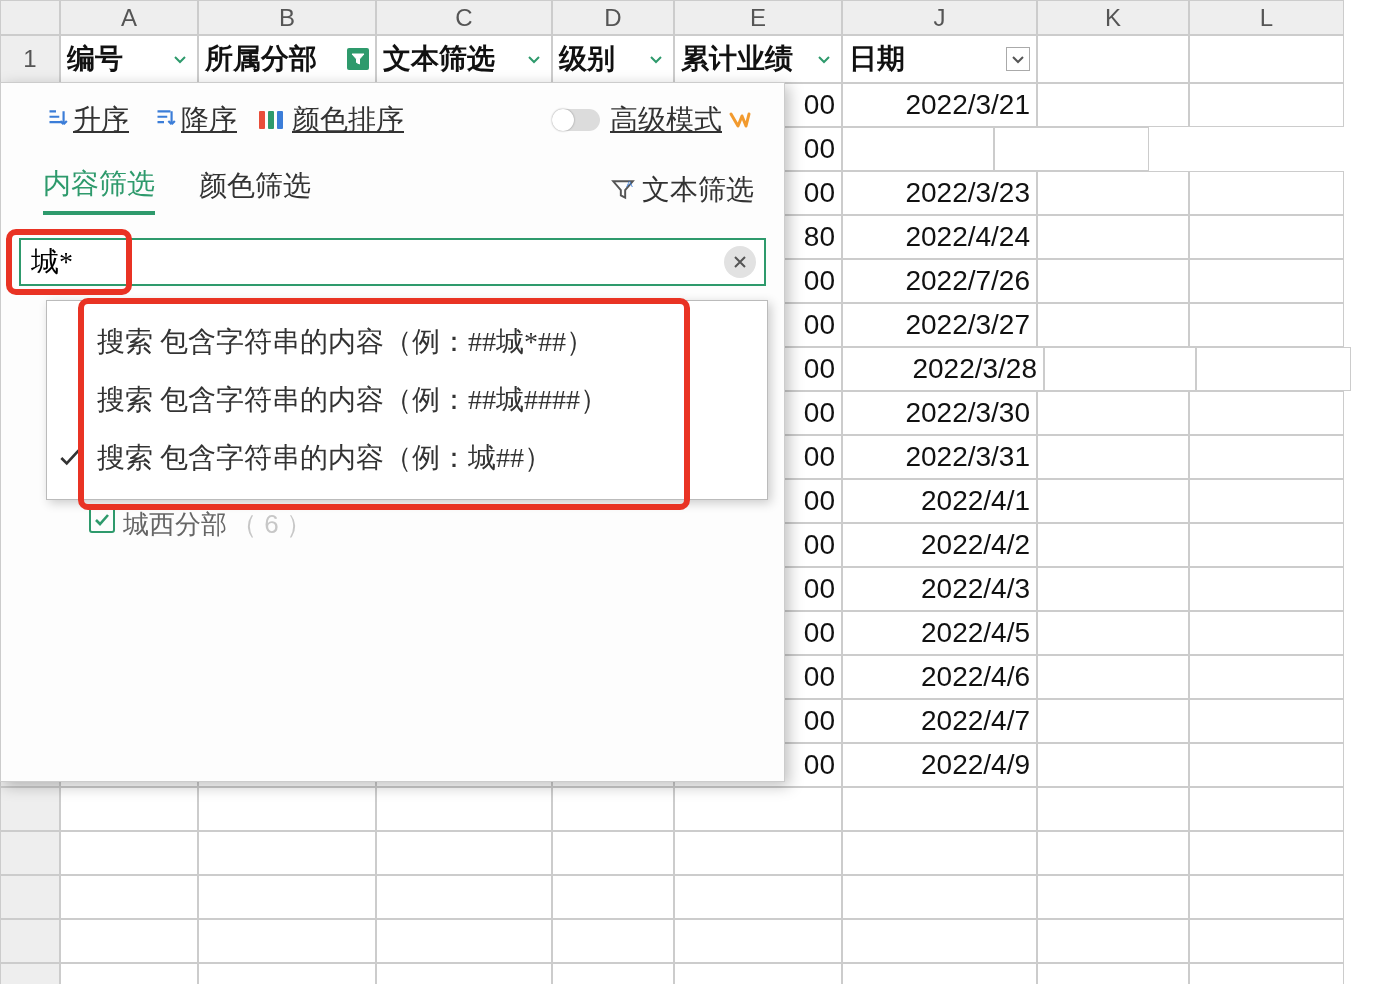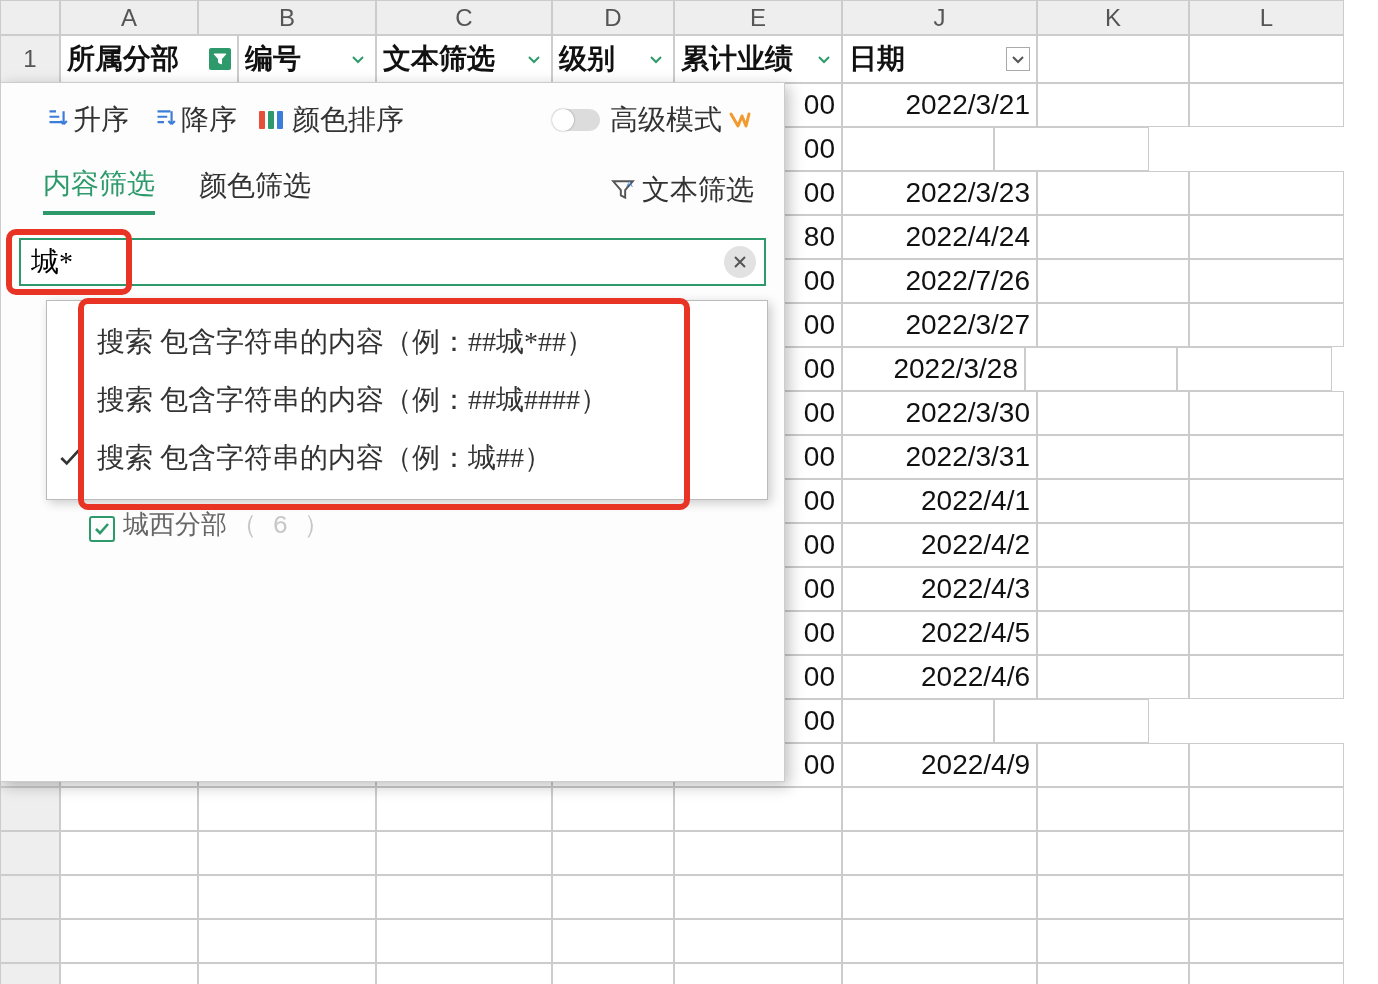--- a/index.html
+++ b/index.html
@@ -15,21 +15,21 @@
   .hcell{background:#fff;justify-content:space-between;font-weight:700;font-family:"SimSun",serif;}
   .dcell{justify-content:flex-end;background:#fff;}
   .ecell{justify-content:flex-end;background:#fff;}
   
   .dd{width:22px;height:22px;display:flex;align-items:center;justify-content:center;flex:0 0 auto;}
   .dd svg{width:16px;height:16px;}
   .dd.filtered{background:#2e9a6c;border-radius:2px;}
   .dd.filtered svg path{stroke:#fff;}
   
   .panel{position:absolute;left:0;top:82px;width:785px;height:700px;background:#fdfdfd;border:1px solid #ccc;box-shadow:4px 4px 14px rgba(0,0,0,.25);box-sizing:border-box;}
-  .panel-top{display:flex;align-items:center;padding:18px 32px 10px 42px;font-size:28px;color:#333;}
+  .panel-top{display:flex;align-items:center;padding:18px 32px 10px 42px;font-size:28px;color:#333;text-decoration:underline;}
   .sortbtn{display:flex;align-items:center;margin-right:22px;}
   .sortbtn .ic{margin-right:4px;}
   .colorsort{display:flex;align-items:center;margin-right:60px;}
   .colorsort .sq{display:flex;margin-right:6px;}
   .colorsort .sq span{width:6px;height:18px;margin-right:3px;border-radius:1px;}
   .adv{display:flex;align-items:center;margin-left:auto;}
   .toggle{width:48px;height:22px;border-radius:11px;background:#dcdcdc;position:relative;margin-right:10px;}
   .toggle .knob{width:22px;height:22px;border-radius:50%;background:#fff;position:absolute;left:0;top:0;box-shadow:0 0 2px rgba(0,0,0,.4);}
   .vmark{width:24px;height:24px;margin-left:6px;}
   .tabs{display:flex;align-items:center;padding:16px 30px 0 42px;font-size:28px;color:#333;border-bottom:1px solid transparent;}
@@ -42,21 +42,21 @@
   .searchbox{width:100%;box-sizing:border-box;height:48px;border:2px solid #2e9a6c;outline:none;font-size:28px;padding:0 46px 0 10px;font-family:"SimSun",serif;}
   .clearbtn{position:absolute;right:10px;top:8px;width:32px;height:32px;border-radius:50%;background:#e2e2e2;display:flex;align-items:center;justify-content:center;}
   .clearbtn svg{width:16px;height:16px;}
   
   .ann1{position:absolute;border:6px solid #e93324;border-radius:10px;box-sizing:border-box;pointer-events:none;}
   
   .sugg{position:absolute;background:#fff;border:1px solid #bbb;box-shadow:3px 3px 10px rgba(0,0,0,.2);padding:12px 0;}
   .sugg .item{display:flex;align-items:center;padding:10px 24px 10px 50px;font-size:28px;color:#333;position:relative;font-family:"SimSun",serif;}
   .sugg .item .chk{position:absolute;left:10px;}
   
-  .chkitem{position:absolute;display:flex;align-items:flex-end;font-size:26px;color:#666;font-family:Liberation Mono, monospace;}
+  .chkitem{position:absolute;display:flex;align-items:flex-start;font-size:26px;color:#666;font-family:Liberation Sans, sans-serif;}
   .chkitem .cbox{width:22px;height:22px;border:2px solid #2e9a6c;border-radius:3px;margin-right:8px;display:flex;align-items:center;justify-content:center;}
   .chkitem .cbox svg{width:16px;height:16px;}
   .cnt{color:#c7c7c7;margin-left:4px;}
   
   svg{display:block;}
 </style>
 </head>
 <body>
 
 <div class="stage">
@@ -70,36 +70,36 @@
       <div class="ch" style="width:122px">D</div>
       <div class="ch" style="width:168px">E</div>
       <div class="ch" style="width:195px">J</div>
       <div class="ch" style="width:152px">K</div>
       <div class="ch" style="width:155px">L</div>
     </div>
     <div class="rows">
 
       <div class="row" style="height:48px">
         <div class="rowhead" style="width:60px">1</div>
+        <div class="cell hcell" style="width:138px">
+          <span>编号</span>
+          <span class="dd">
+              <svg viewBox="0 0 16 16">
+                <path d="M3 6l5 5 5-5" stroke="#2e9a6c" stroke-width="2" fill="none"></path>
+              </svg>
+            </span>
+        </div>
         <div class="cell hcell" style="width:178px">
           <span>所属分部</span>
           <span class="dd filtered">
               <svg viewBox="0 0 16 16">
                 <path d="M2 3h12l-4.5 5v5l-3-1.5V8z" fill="#fff"></path>
               </svg>
             </span>
         </div>
-        <div class="cell hcell" style="width:138px">
-          <span>编号</span>
-          <span class="dd">
-              <svg viewBox="0 0 16 16">
-                <path d="M3 6l5 5 5-5" stroke="#2e9a6c" stroke-width="2" fill="none"></path>
-              </svg>
-            </span>
-        </div>
         <div class="cell hcell" style="width:176px">
           <span>文本筛选</span>
           <span class="dd">
               <svg viewBox="0 0 16 16">
                 <path d="M3 6l5 5 5-5" stroke="#2e9a6c" stroke-width="2" fill="none"></path>
               </svg>
             </span>
         </div>
         <div class="cell hcell" style="width:122px">
           <span>级别</span>
@@ -195,21 +195,21 @@
             <div class="cell" style="width: 152px;"></div>
             <div class="cell" style="width: 155px;"></div>
           </div>
           <div class="row">
             <div class="rowhead" style="width: 60px;"></div>
             <div class="cell" style="width: 138px;"></div>
             <div class="cell" style="width: 178px;"></div>
             <div class="cell" style="width: 176px;"></div>
             <div class="cell" style="width: 122px;"></div>
             <div class="cell ecell" style="width: 168px;">00</div>
-            <div class="cell dcell" style="width: 183px;">2022/3/28</div>
+            <div class="cell dcell" style="width: 202px;">2022/3/28</div>
             <div class="cell" style="width: 152px;"></div>
             <div class="cell" style="width: 155px;"></div>
           </div>
           <div class="row">
             <div class="rowhead" style="width: 60px;"></div>
             <div class="cell" style="width: 138px;"></div>
             <div class="cell" style="width: 178px;"></div>
             <div class="cell" style="width: 176px;"></div>
             <div class="cell" style="width: 122px;"></div>
             <div class="cell ecell" style="width: 168px;">00</div>
@@ -283,20 +283,21 @@
             <div class="cell" style="width: 152px;"></div>
             <div class="cell" style="width: 155px;"></div>
           </div>
           <div class="row">
             <div class="rowhead" style="width: 60px;"></div>
             <div class="cell" style="width: 138px;"></div>
             <div class="cell" style="width: 178px;"></div>
             <div class="cell" style="width: 176px;"></div>
             <div class="cell" style="width: 122px;"></div>
             <div class="cell ecell" style="width: 168px;">00</div>
+            <div class="cell dcell" style="width: 195px;">2022/4/7</div>
             <div class="cell" style="width: 152px;"></div>
             <div class="cell" style="width: 155px;"></div>
           </div>
           <div class="row">
             <div class="rowhead" style="width: 60px;"></div>
             <div class="cell" style="width: 138px;"></div>
             <div class="cell" style="width: 178px;"></div>
             <div class="cell" style="width: 176px;"></div>
             <div class="cell" style="width: 122px;"></div>
             <div class="cell ecell" style="width: 168px;">00</div>

